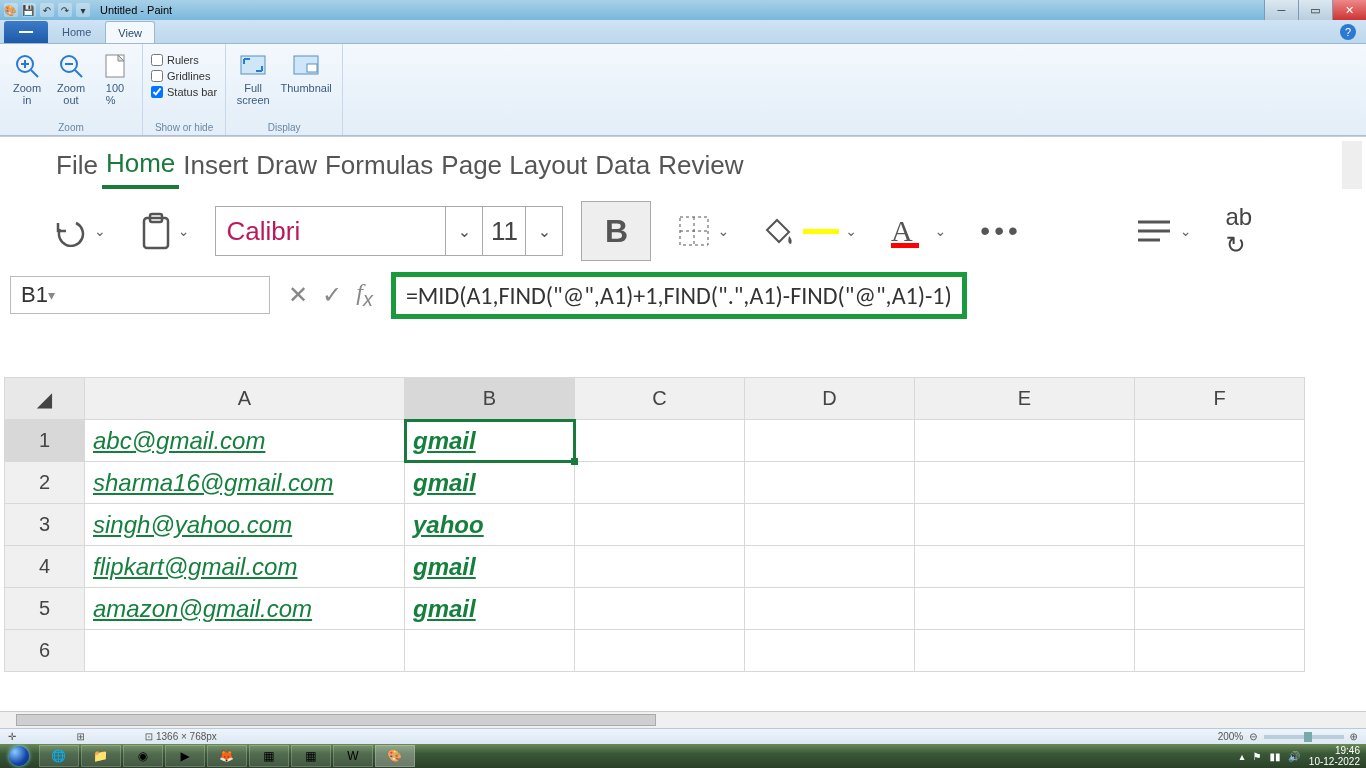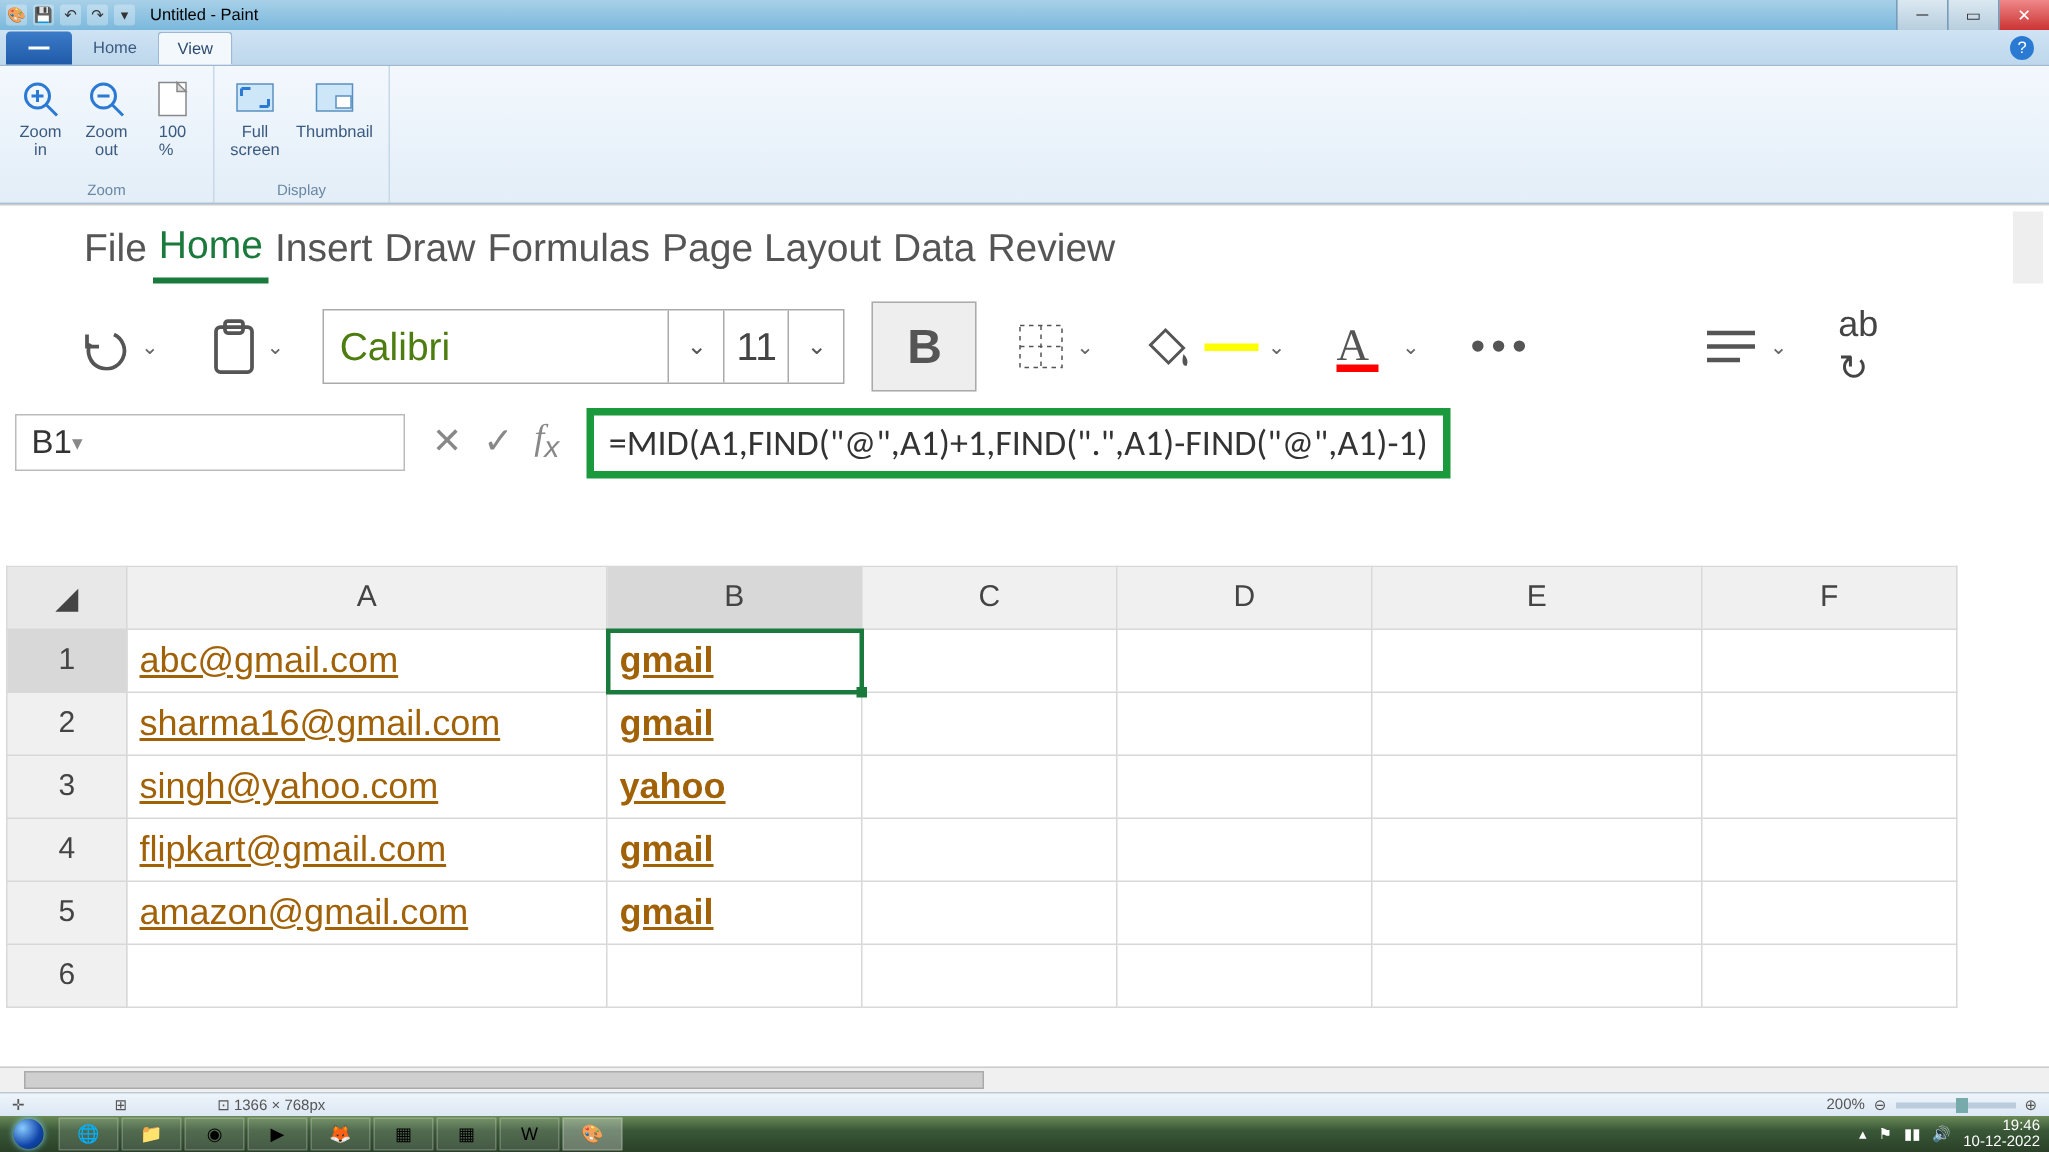--- a/index.html
+++ b/index.html
@@ -38,42 +38,42 @@
 .excel-tabs { height:56px; display:flex; align-items:center; padding:0 52px; font-size:26px; color:#555; position:relative;}
 .excel-tabs .etab { padding:6px 4px; }
 .excel-tabs .etab.active { color:#1a7a3c; border-bottom:4px solid #1a7a3c; font-weight:400;}
 .excel-tabs .vscroll { position:absolute; right:4px; top:4px; width:20px; height:48px; background:#eee; }
 
 .excel-tools { height:76px; display:flex; align-items:center; gap:18px; padding:0 44px; font-size:26px; color:#555;}
 .tool { display:flex; align-items:center; gap:6px; padding:4px 8px;}
 .tool svg { display:block; }
 .tool .caret { font-size:14px; color:#666; }
 .font-box { border:1px solid #aaa; height:50px; display:flex; align-items:center; }
-.font-box .fname { width:230px; padding:0 10px; font-size:26px; color:#4d7c0f; border-right:1px solid #aaa; height:100%; display:flex; align-items:center;}
+.font-box .fname { width:230px; padding:0 10px; font-size:26px; color:#be185d; border-right:1px solid #aaa; height:100%; display:flex; align-items:center;}
 .font-box .fdrop, .font-box .sdrop { width:36px; display:flex; align-items:center; justify-content:center; font-size:16px; color:#555; height:100%;}
 .font-box .fsize { width:44px; text-align:center; font-size:26px; color:#444; border-left:1px solid #aaa; border-right:1px solid #aaa; height:100%; display:flex; align-items:center; justify-content:center;}
 .bold-box { border:1px solid #aaa; background:#eee; width:70px; height:60px; display:flex; align-items:center; justify-content:center; font-weight:bold; font-size:32px;}
 .colorstrip { width:36px; height:5px; }
 
 
 .formula-row { height:52px; display:flex; align-items:center; padding:0 10px; gap:10px; position:relative;}
 .namebox { border:1px solid #bbb; width:260px; height:38px; display:flex; align-items:center; padding:0 10px; font-size:22px; color:#333; justify-content:flex-start;}
 .fx-icons { display:flex; align-items:center; gap:14px; color:#888; font-size:24px; padding:0 8px;}
 .formula-box { border:5px solid #1a9a3c; padding:4px 10px; font-size:24px; color:#333; font-family:Calibri, sans-serif; }
 
 
 .grid-wrap { position:absolute; left:4px; right:4px; top:240px; bottom:18px; overflow:hidden;}
 table.grid { border-collapse:collapse; table-layout:fixed; font-family:Calibri, sans-serif; font-size:24px; color:#333;}
 table.grid th, table.grid td { border:1px solid #d8d8d8; height:42px; }
 table.grid th { background:#f0f0f0; font-weight:normal; color:#444; font-size:20px; }
 table.grid .corner { width:80px; background:#e8e8e8; }
 table.grid .rowhdr { width:80px; text-align:center; background:#f0f0f0; color:#444; }
 table.grid td { padding:0 8px; }
 .colA { width:320px;} .colB{width:170px;} .colC,.colD,.colF{width:170px;} .colE{width:220px;}
-.link { color:#a16207; text-decoration:underline; }
+.link { color:#15803d; text-decoration:underline;font-style:italic; }
 .sel-th { background:#d8d8d8 !important; }
 .selcell { outline:3px solid #1a7a3c; outline-offset:-2px; position:relative; font-weight:bold;}
 .selcell::after{content:"";position:absolute;right:-4px;bottom:-4px;width:7px;height:7px;background:#1a7a3c;}
 
 
 .hscroll { position:absolute; left:0; right:0; bottom:0; height:17px; background:#f0f0f0; border-top:1px solid #ccc;}
 .hscroll .thumb { position:absolute; left:16px; width:640px; top:2px; bottom:2px; background:#cfcfcf; border:1px solid #aaa;}
 
 
 .status { position:absolute; left:0; right:0; bottom:24px; height:16px; background:linear-gradient(#eef4fa,#dce8f4); border-top:1px solid #b8cada; font-size:10px; color:#555; display:flex; align-items:center; gap:60px; padding:0 8px;}
@@ -149,20 +149,39 @@
             <svg width="22" height="26">
               <rect x="2" y="2" width="18" height="22" fill="#fff" stroke="#888"></rect>
               <path d="M14 2 L20 8 L14 8 Z" fill="#ddd" stroke="#888"></path>
             </svg>
           </div>
         <div style="white-space:pre;text-align:left;">100
 %</div>
       </div>
     </div>
     <div class="glabel">Zoom</div>
+  </div>
+  <div class="rgroup">
+    <div class="items">
+      <div class="checks">
+        <label>
+            <input type="checkbox" style="">
+            <span>Rulers</span>
+          </label>
+        <label>
+            <input type="checkbox" style="">
+            <span>Gridlines</span>
+          </label>
+        <label>
+            <input type="checkbox" checked="" style="">
+            <span>Status bar</span>
+          </label>
+      </div>
+    </div>
+    <div class="glabel">Show or hide</div>
   </div>
   <div class="rgroup">
     <div class="items">
       <div class="rbtn">
         <div class="ricon">
             <svg width="26" height="22">
               <rect x="1" y="1" width="24" height="18" fill="#cde6f8" stroke="#5a90c0"></rect>
               <path d="M4 4 L10 4 M4 4 L4 9 M22 16 L16 16 M22 16 L22 11" stroke="#2a7ad4" stroke-width="2" fill="none"></path>
             </svg>
           </div>

